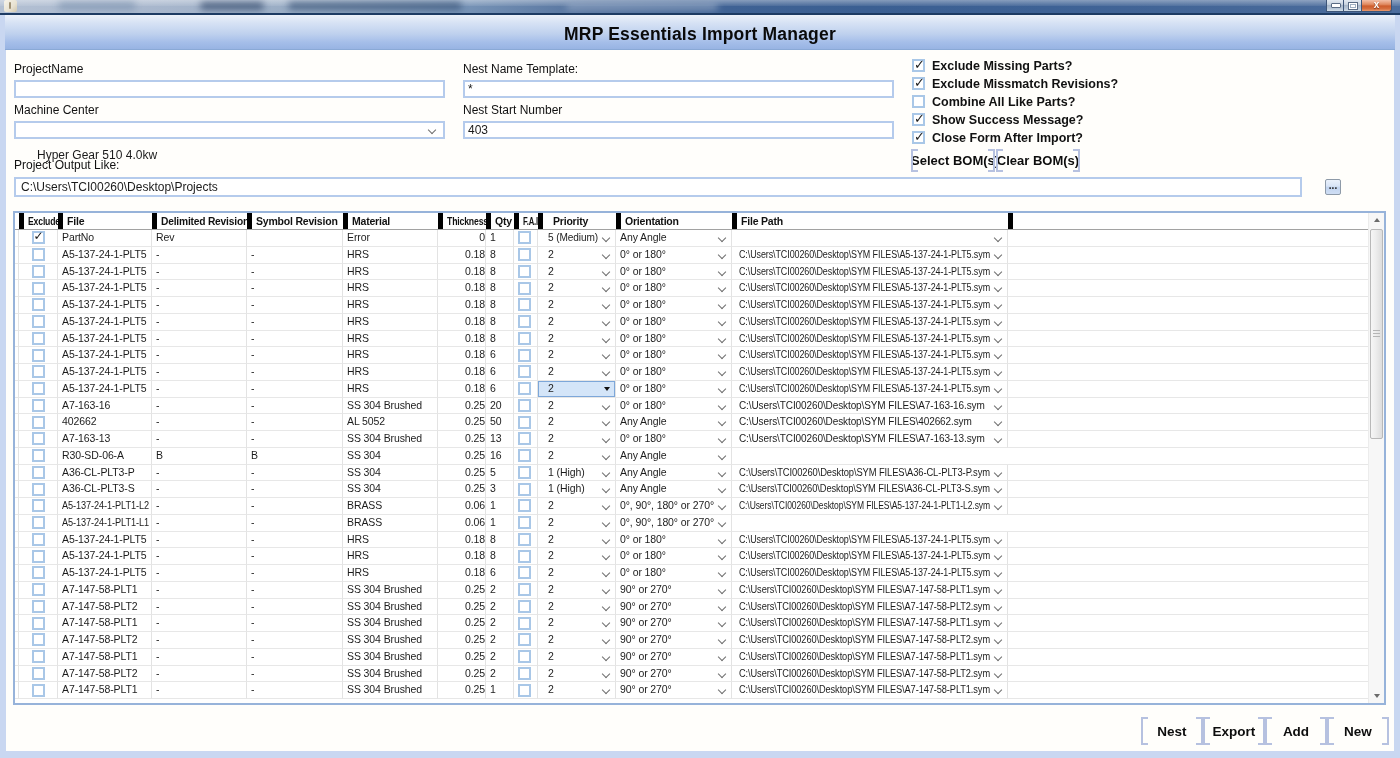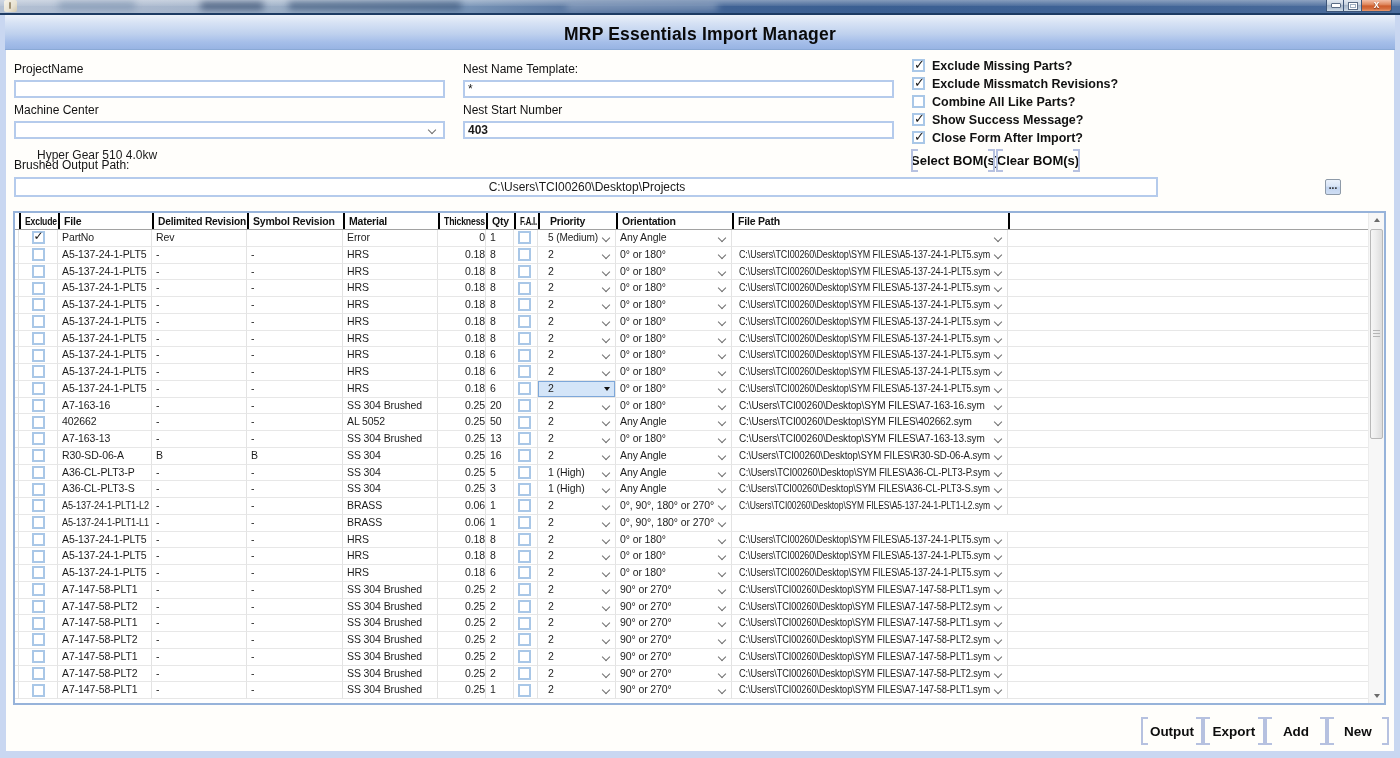--- a/index.html
+++ b/index.html
@@ -58,21 +58,21 @@
   .bbtn:after{right:0;border:2px solid #b6c1e0;border-left:none;}
 
   .browse-btn{position:absolute;box-sizing:border-box;border:1px solid #8e9aa8;border-radius:2px;
     background:linear-gradient(to bottom,#eaf1fb 0%,#d8e4f6 45%,#c2d4ef 50%,#cfdef4 100%);
     font-size:10px;font-weight:bold;color:#222;text-align:center;line-height:12px;}
 
   
   .grid{position:absolute;left:13px;top:211px;width:1373px;height:494px;box-sizing:border-box;
     border:2px solid #97b3da;background:#fff;}
   .ghead{display:flex;height:17px;box-sizing:border-box;border-bottom:1px solid #a2a2a2;margin-right:16px;}
-  .ghead .hc{box-sizing:border-box;border-right:2px solid #000000;font-size:10.5px;font-weight:bold;color:#111;letter-spacing:-0.2px;
+  .ghead .hc{box-sizing:border-box;border-right:5px solid #000000;font-size:10.5px;font-weight:bold;color:#111;letter-spacing:-0.2px;
     line-height:16px;padding-left:4px;white-space:nowrap;overflow:hidden;}
   .ghead .hc.nb{border-right:none;}
   .grows{position:absolute;left:0;top:17px;right:16px;bottom:0;overflow:hidden;}
   .grow{display:flex;height:16.75px;box-sizing:border-box;}
   .gc{box-sizing:border-box;border-right:1px solid #e3e3e3;border-bottom:1px solid #e7e7e7;
     font-size:10.5px;color:#1c1c1c;letter-spacing:-0.1px;line-height:15.5px;padding-left:4px;white-space:nowrap;overflow:hidden;position:relative;}
   .gc.nb{border-right:none;}
   
   .c-ind{width:4px;padding:0;}
   .c-exc{width:39px;padding:0;}
@@ -150,21 +150,21 @@
   <input class="tbox" style="left: 14px; top: 80px; width: 431px; height: 18px;" value="">
   <div class="lbl" style="left:14px;top:103px;">Machine Center</div>
   <div class="combo" style="left:14px;top:121px;width:431px;height:18px;">
     <span class="val">Hyper Gear 510 4.0kw</span>
     <span class="chev"></span>
   </div>
 
   <div class="lbl" style="left:463px;top:62px;">Nest Name Template:</div>
   <input class="tbox" style="left: 463px; top: 80px; width: 431px; height: 18px;" value="*">
   <div class="lbl" style="left:463px;top:103px;">Nest Start Number</div>
-  <input class="tbox" style="left: 463px; top: 121px; width: 431px; height: 18px; font-weight: bold;" value="403">
+  <input class="tbox" style="left: 463px; top: 121px; width: 431px; height: 18px;" value="403">
 
   <div id="cb-stack">
       <div class="cbrow checked" style="left: 912px; top: 59px;">
         <span class="cbox">
           <span class="tick">✓</span>
         </span>
         <span class="cblabel">Exclude Missing Parts?</span>
       </div>
       <div class="cbrow checked" style="left: 912px; top: 77px;">
         <span class="cbox">
@@ -186,22 +186,22 @@
         <span class="cbox">
           <span class="tick">✓</span>
         </span>
         <span class="cblabel">Close Form After Import?</span>
       </div>
     </div>
 
   <button class="bbtn bom-btn" style="left:911px;top:149px;">Select BOM(s)</button>
   <button class="bbtn bom-btn" style="left:996px;top:149px;">Clear BOM(s)</button>
 
-  <div class="lbl" style="left:14px;top:158px;">Brushed Output Path:</div>
-  <input class="tbox" style="left: 14px; top: 177px; width: 1144px; height: 20px; padding-left: 5px; text-align: center;" value="C:\Users\TCI00260\Desktop\Projects">
+  <div class="lbl" style="left:14px;top:158px;">Project Output Like:</div>
+  <input class="tbox" style="left: 14px; top: 177px; width: 1288px; height: 20px; padding-left: 5px;" value="C:\Users\TCI00260\Desktop\Projects">
   <div class="browse-btn" style="left:1325px;top:179px;width:16px;height:16px;">...</div>
 
   <div class="grid">
     <div class="ghead" id="grid-head">
         <div class="hc c-ind"></div>
         <div class="hc c-exc"><span class="fit" style="transform: scaleX(0.823151);">Exclude</span></div>
         <div class="hc c-file"><span class="fit">File</span></div>
         <div class="hc c-del"><span class="fit" style="transform: scaleX(0.974057);">Delimited Revision</span></div>
         <div class="hc c-sym"><span class="fit">Symbol Revision</span></div>
         <div class="hc c-mat"><span class="fit">Material</span></div>
@@ -472,21 +472,20 @@
           <div class="gc c-del"><span class="fit">B</span></div>
           <div class="gc c-sym"><span class="fit">B</span></div>
           <div class="gc c-mat"><span class="fit">SS 304</span></div>
           <div class="gc c-thk"><span class="fit">0.25</span></div>
           <div class="gc c-qty"><span class="fit">16</span></div>
           <div class="gc c-fai">
             <span class="gcb"></span>
           </div>
           <div class="gc c-pri"><span class="fit">2</span><span class="chev"></span></div>
           <div class="gc c-ori"><span class="fit">Any Angle</span><span class="chev"></span></div>
-          <div class="gc c-pat"><span class="fit" style="transform: scaleX(0.96958);">C:\Users\TCI00260\Desktop\SYM FILES\R30-SD-06-A.sym</span><span class="chev"></span></div>
           <div class="gc c-fill nb"></div>
         </div>
         <div class="grow">
           <div class="gc c-ind"></div>
           <div class="gc c-exc">
             <span class="gcb"></span>
           </div>
           <div class="gc c-file"><span class="fit">A36-CL-PLT3-P</span></div>
           <div class="gc c-del"><span class="fit">-</span></div>
           <div class="gc c-sym"><span class="fit">-</span></div>
@@ -753,19 +752,19 @@
           <span class="tri-up"></span>
         </div>
       <div class="thumb"></div>
       <div class="arr down">
           <span class="tri-down"></span>
         </div>
     </div>
   </div>
 
   <div id="footer-btns">
-      <button class="bbtn footer-btn" style="left: 1141px; top: 717px;">Output</button>
+      <button class="bbtn footer-btn" style="left: 1141px; top: 717px;">Nest</button>
       <button class="bbtn footer-btn" style="left: 1203px; top: 717px;">Export</button>
       <button class="bbtn footer-btn" style="left: 1265px; top: 717px;">Add</button>
       <button class="bbtn footer-btn" style="left: 1327px; top: 717px;">New</button>
     </div>
 
 </div>
 
 </body></html>

